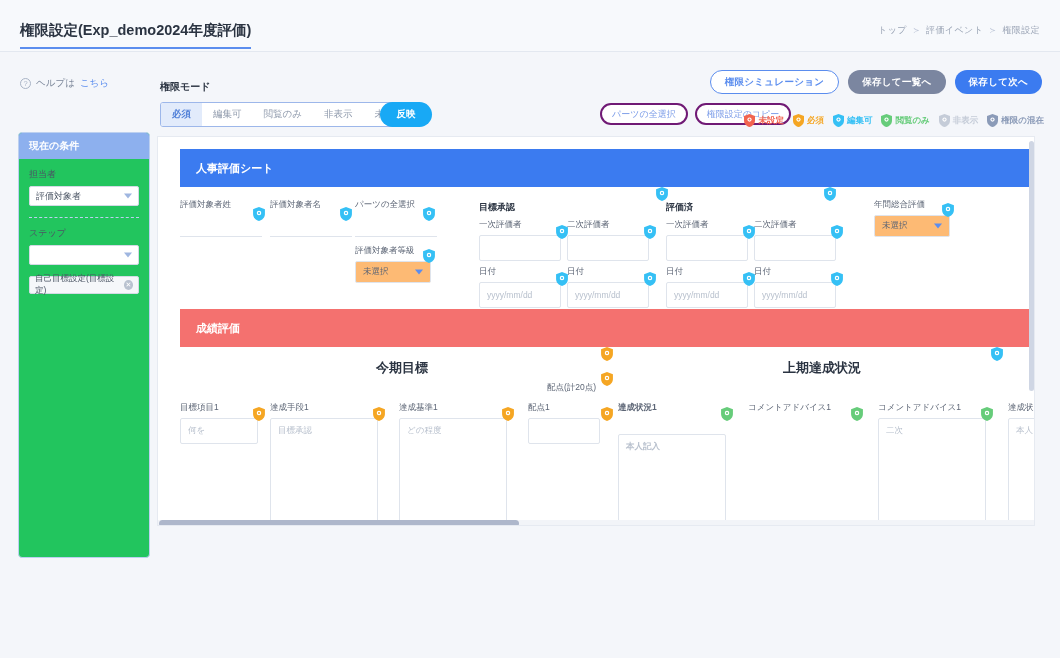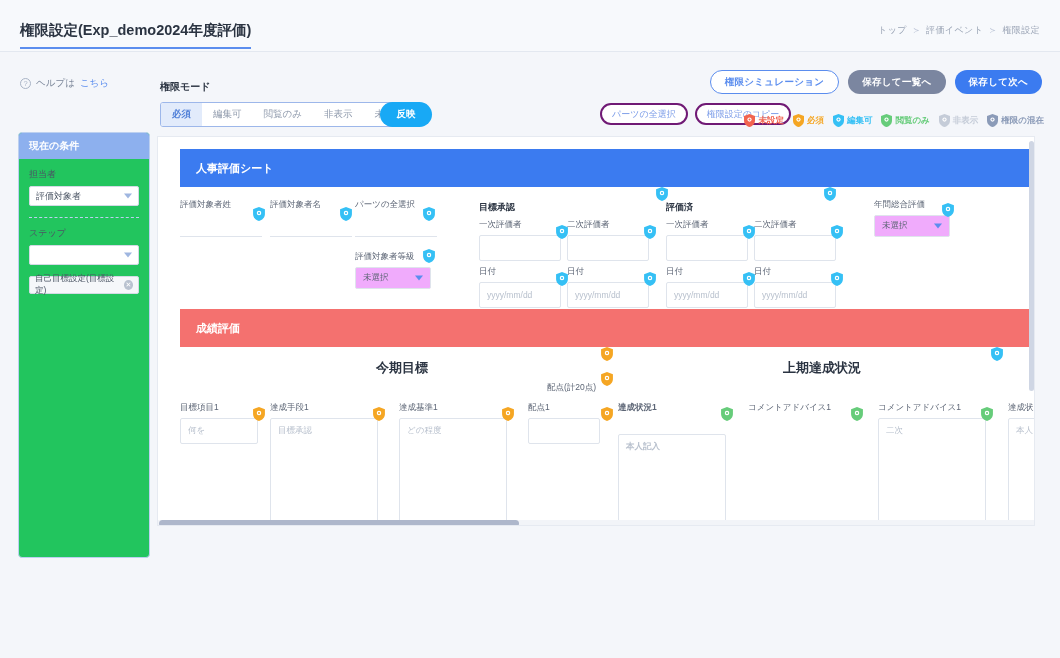--- a/index.html
+++ b/index.html
@@ -155,21 +155,21 @@
   .box-input {
     border: 1px solid #dfe4ec; border-radius: 2px; background: #fff;
     height: 26px; font-size: 8.5px; color: #b8c0cd;
     display: flex; align-items: center; padding: 0 7px;
   }
   .area-input {
     border: 1px solid #dfe4ec; border-radius: 2px; background: #fff;
     font-size: 8.5px; color: #b8c0cd; padding: 6px 7px;
   }
   .sel-input {
-    border: 1px solid #dfe4ec; border-radius: 2px; background: #f0abfc;
+    border: 1px solid #dfe4ec; border-radius: 2px; background: #fdba74;
     height: 22px; font-size: 8.5px; color: #5c6575;
     display: flex; align-items: center; padding: 0 7px; position: relative;
   }
   .sel-input .caret {
     position: absolute; right: 7px; top: 50%; transform: translateY(-50%);
     width: 0; height: 0; border-left: 4px solid transparent;
     border-right: 4px solid transparent; border-top: 5px solid #5b8dee;
   }
   .pin { position: absolute; z-index: 5; }
 
@@ -340,21 +340,21 @@
       <div class="fld" style="left:197px; top:62px;">
         <div class="fld-label">パーツの全選択</div>
         <div class="underline-input"></div>
       </div>
       <span class="pin" style="left:265px; top:70px;"><svg width="12" height="14" viewBox="0 0 11 13">
             <path d="M5.5 0 L11 2 V6.5 C11 10 8.3 12.2 5.5 13 C2.7 12.2 0 10 0 6.5 V2 Z" fill="#35c0f5"></path>
             <circle cx="5.5" cy="5.6" r="2.1" fill="#fff"></circle>
             <circle cx="5.5" cy="5.6" r="1" fill="#35c0f5"></circle>
           </svg></span>
 
-      <div class="fld" style="left:197px; top:114px;">
+      <div class="fld" style="left:197px; top:108px;">
         <div class="fld-label">評価対象者等級</div>
         <div class="sel-input" style="width:76px;">
           <span>未選択</span>
           <span class="caret"></span>
         </div>
       </div>
       <span class="pin" style="left:265px; top:112px;"><svg width="12" height="14" viewBox="0 0 11 13">
             <path d="M5.5 0 L11 2 V6.5 C11 10 8.3 12.2 5.5 13 C2.7 12.2 0 10 0 6.5 V2 Z" fill="#35c0f5"></path>
             <circle cx="5.5" cy="5.6" r="2.1" fill="#fff"></circle>
             <circle cx="5.5" cy="5.6" r="1" fill="#35c0f5"></circle>

